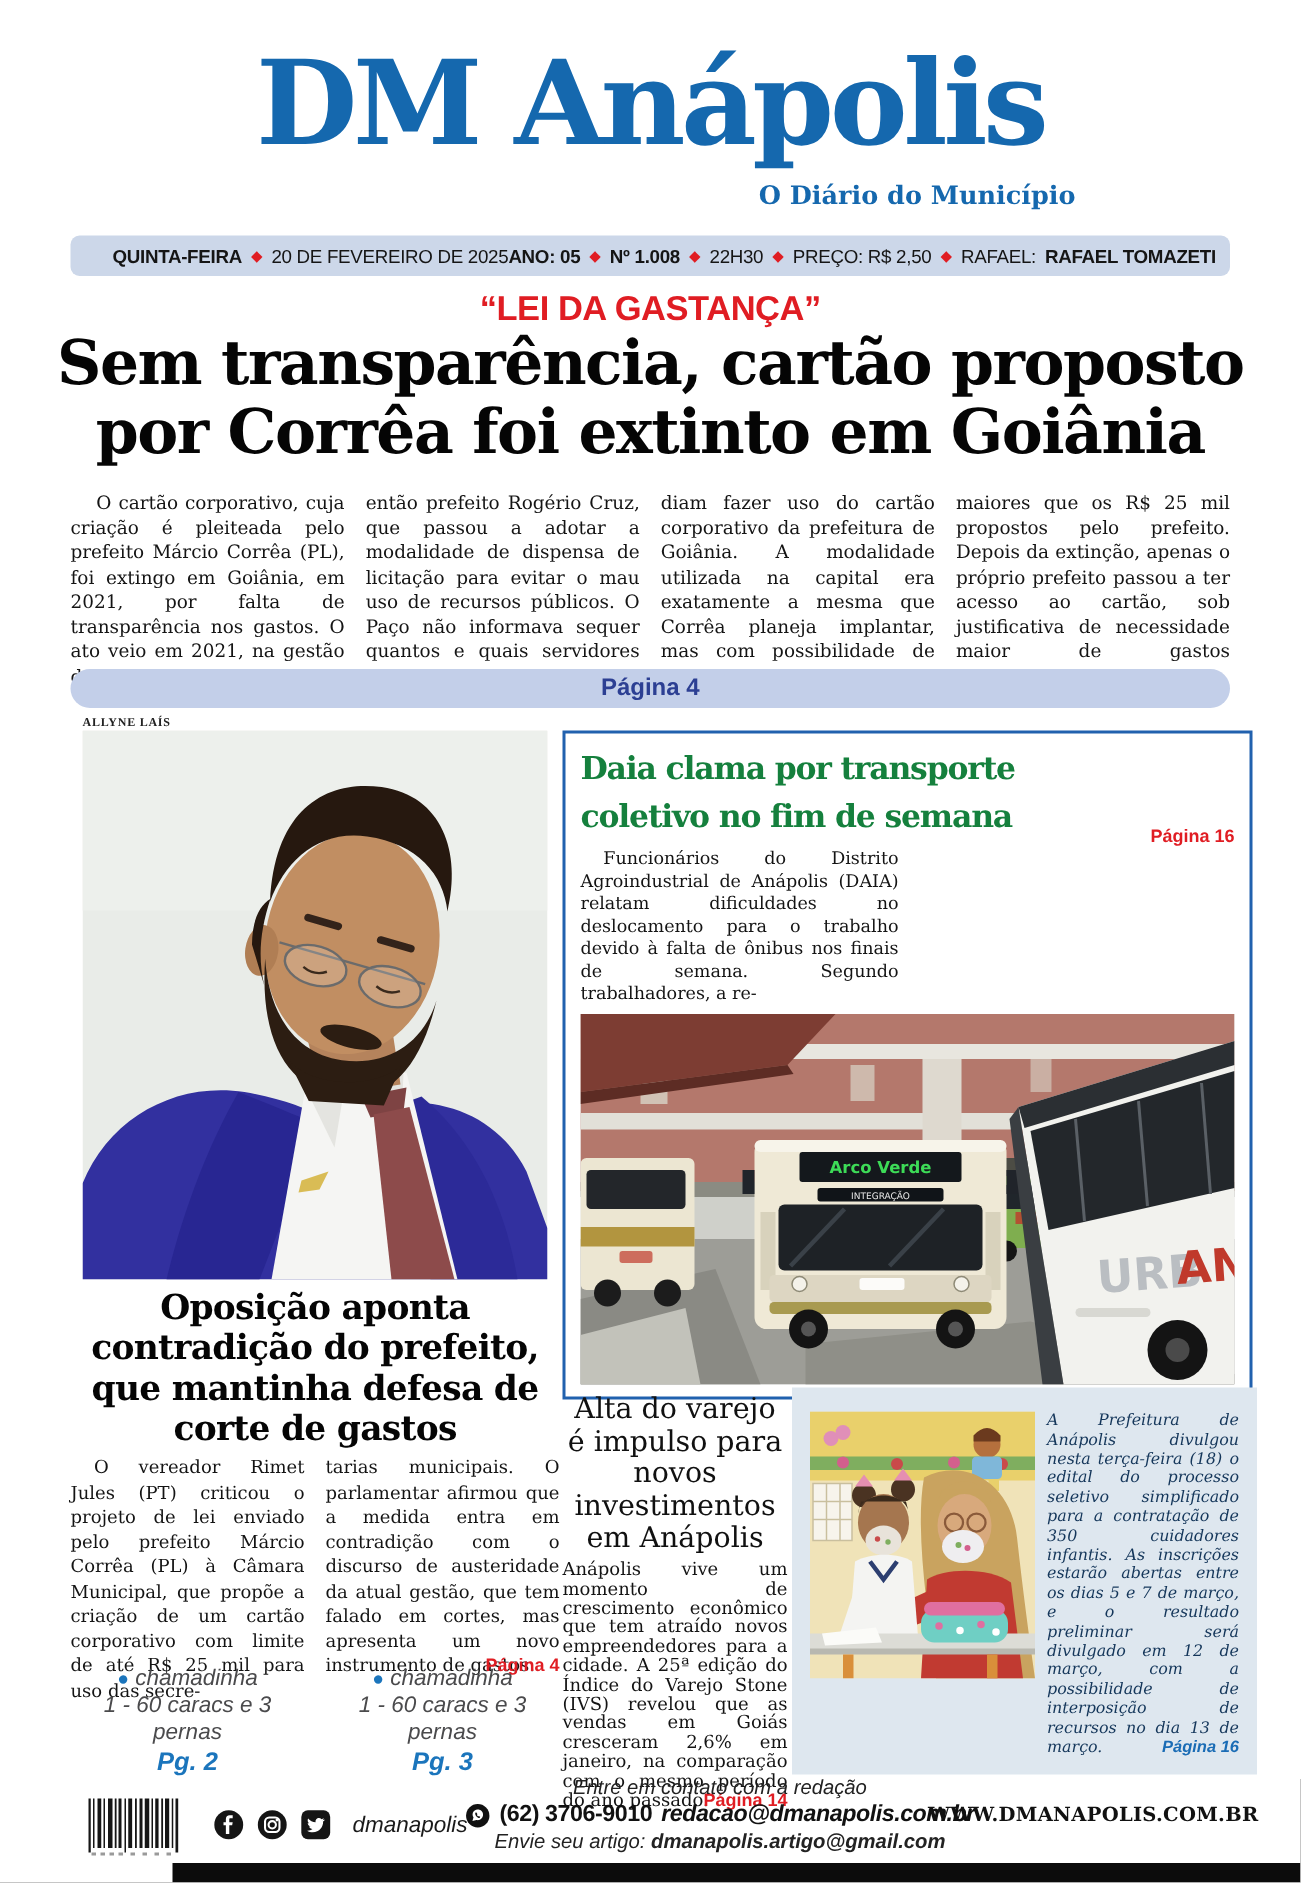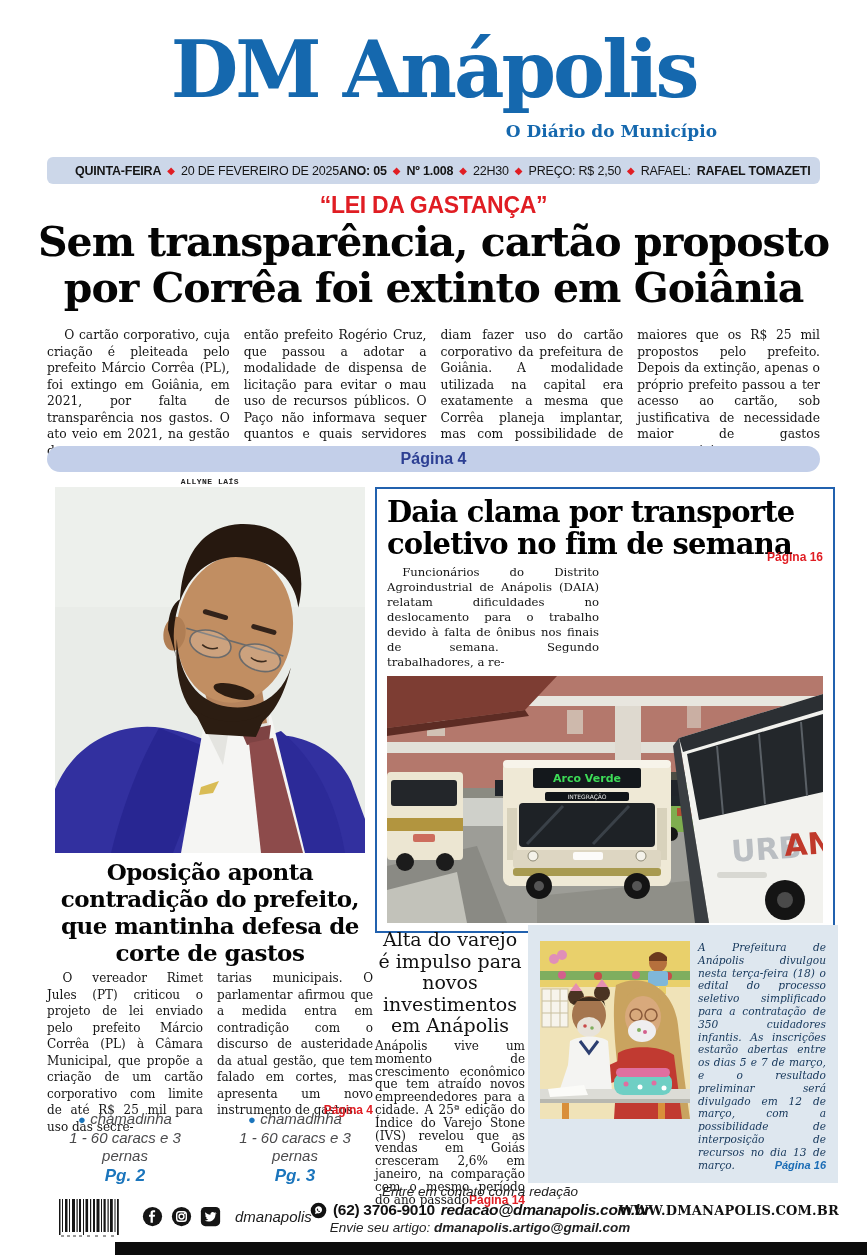--- a/index.html
+++ b/index.html
@@ -28,21 +28,21 @@
   .headline{top:219px;left:20px;right:20px;text-align:center;font-weight:bold;font-size:41px;
         line-height:46px;color:#050505;letter-spacing:-1px;}
   .lead-cols{top:327px;left:47px;width:773px;display:flex;gap:14px;}
   .lead-cols .col{flex:1;font-size:12.3px;line-height:16.5px;text-align:justify;color:#141414;}
   .lead-cols .col.first{text-indent:1.4em;}
   .banner{top:446px;left:47px;width:773px;height:26px;background:#c3cfe9;border-radius:13px;
         text-align:center;line-height:26px;font-family:"Liberation Sans",sans-serif;
         font-weight:bold;font-size:16px;color:#2c3f93;}
 
   
-  .credit{top:477px;left:55px;width:310px;text-align:center;font-family:Liberation Mono, monospace;
+  .credit{top:477px;left:55px;width:310px;text-align:left;font-family:Liberation Serif, serif;
         font-weight:bold;font-size:8px;letter-spacing:0.5px;color:#222;}
   .portrait{top:487px;left:55px;width:310px;height:366px;}
   .opo-title{top:858px;left:47px;width:326px;text-align:center;font-weight:bold;
         font-size:23px;line-height:27px;color:#050505;letter-spacing:-0.5px;}
   .opo-cols{top:970px;left:47px;width:326px;display:flex;gap:14px;}
   .opo-cols .col{flex:1;font-size:12px;line-height:16.5px;text-align:justify;color:#141414;}
   .opo-cols .col.first{text-indent:1.3em;}
 
   .pageref{text-align:right;font-family:"Liberation Sans",sans-serif;font-weight:bold;font-size:12px;}
   .pr-red{color:#e01d23;}
@@ -55,21 +55,21 @@
   
   .cham-row{top:1110px;left:47px;width:326px;display:flex;gap:14px;}
   .cham{flex:1;text-align:center;font-family:"Liberation Sans",sans-serif;font-style:italic;
         font-size:15px;line-height:18px;color:#4a4a4c;}
   .cham .bullet{color:#1b75bc;font-style:normal;font-size:13px;}
   .cham .pg{color:#1b75bc;font-weight:bold;font-size:17px;line-height:22px;}
 
   
   .daia-box{top:487px;left:375px;width:460px;border:2px solid #2161ae;box-sizing:border-box;
         padding:7px 10px 8px 10px;background:#fff;}
-  .daia-title{font-weight:bold;font-size:29px;line-height:32px;color:#000000;letter-spacing:-0.8px;}
+  .daia-title{font-weight:bold;font-size:21px;line-height:32px;color:#15803d;letter-spacing:-0.8px;}
   .daia-cols{margin-top:5px;display:flex;gap:12px;}
   .daia-cols .col{flex:1;font-size:11.7px;line-height:15px;text-align:justify;color:#141414;}
   .daia-cols .col.first{text-indent:1.3em;}
   .busphoto{margin-top:6px;width:436px;height:247px;display:block;}
 
   
   .var-title{top:929px;left:375px;width:150px;text-align:center;font-size:19px;line-height:21.5px;
         color:#111;}
   .var-body{top:1040px;left:375px;width:150px;font-size:12px;line-height:12.8px;text-align:justify;
         color:#141414;}

